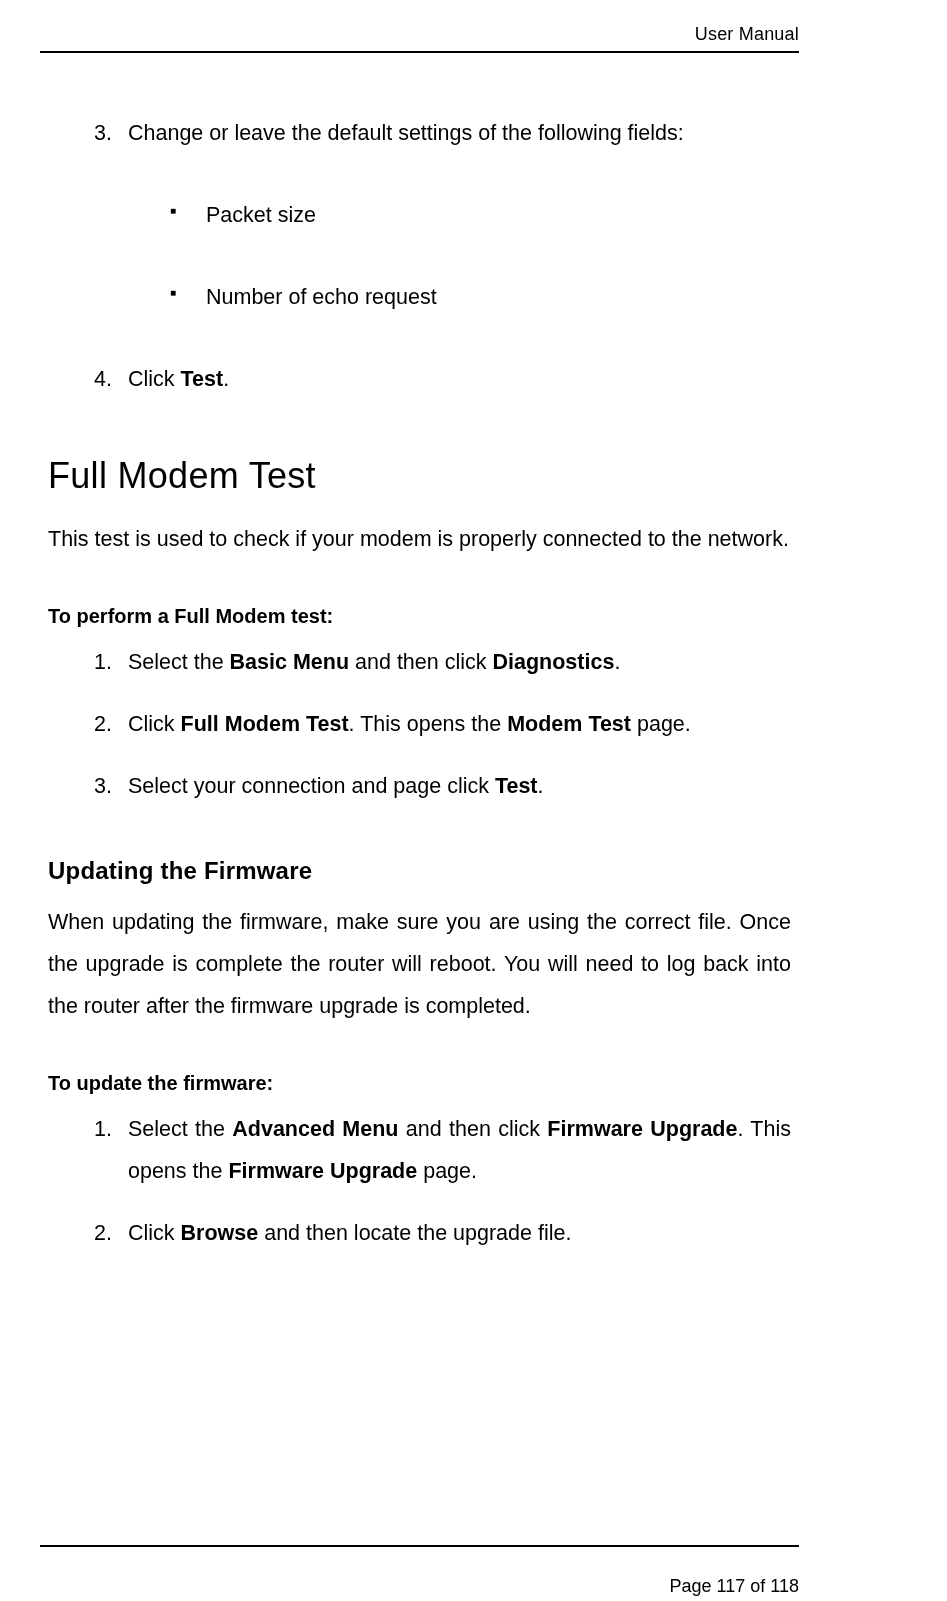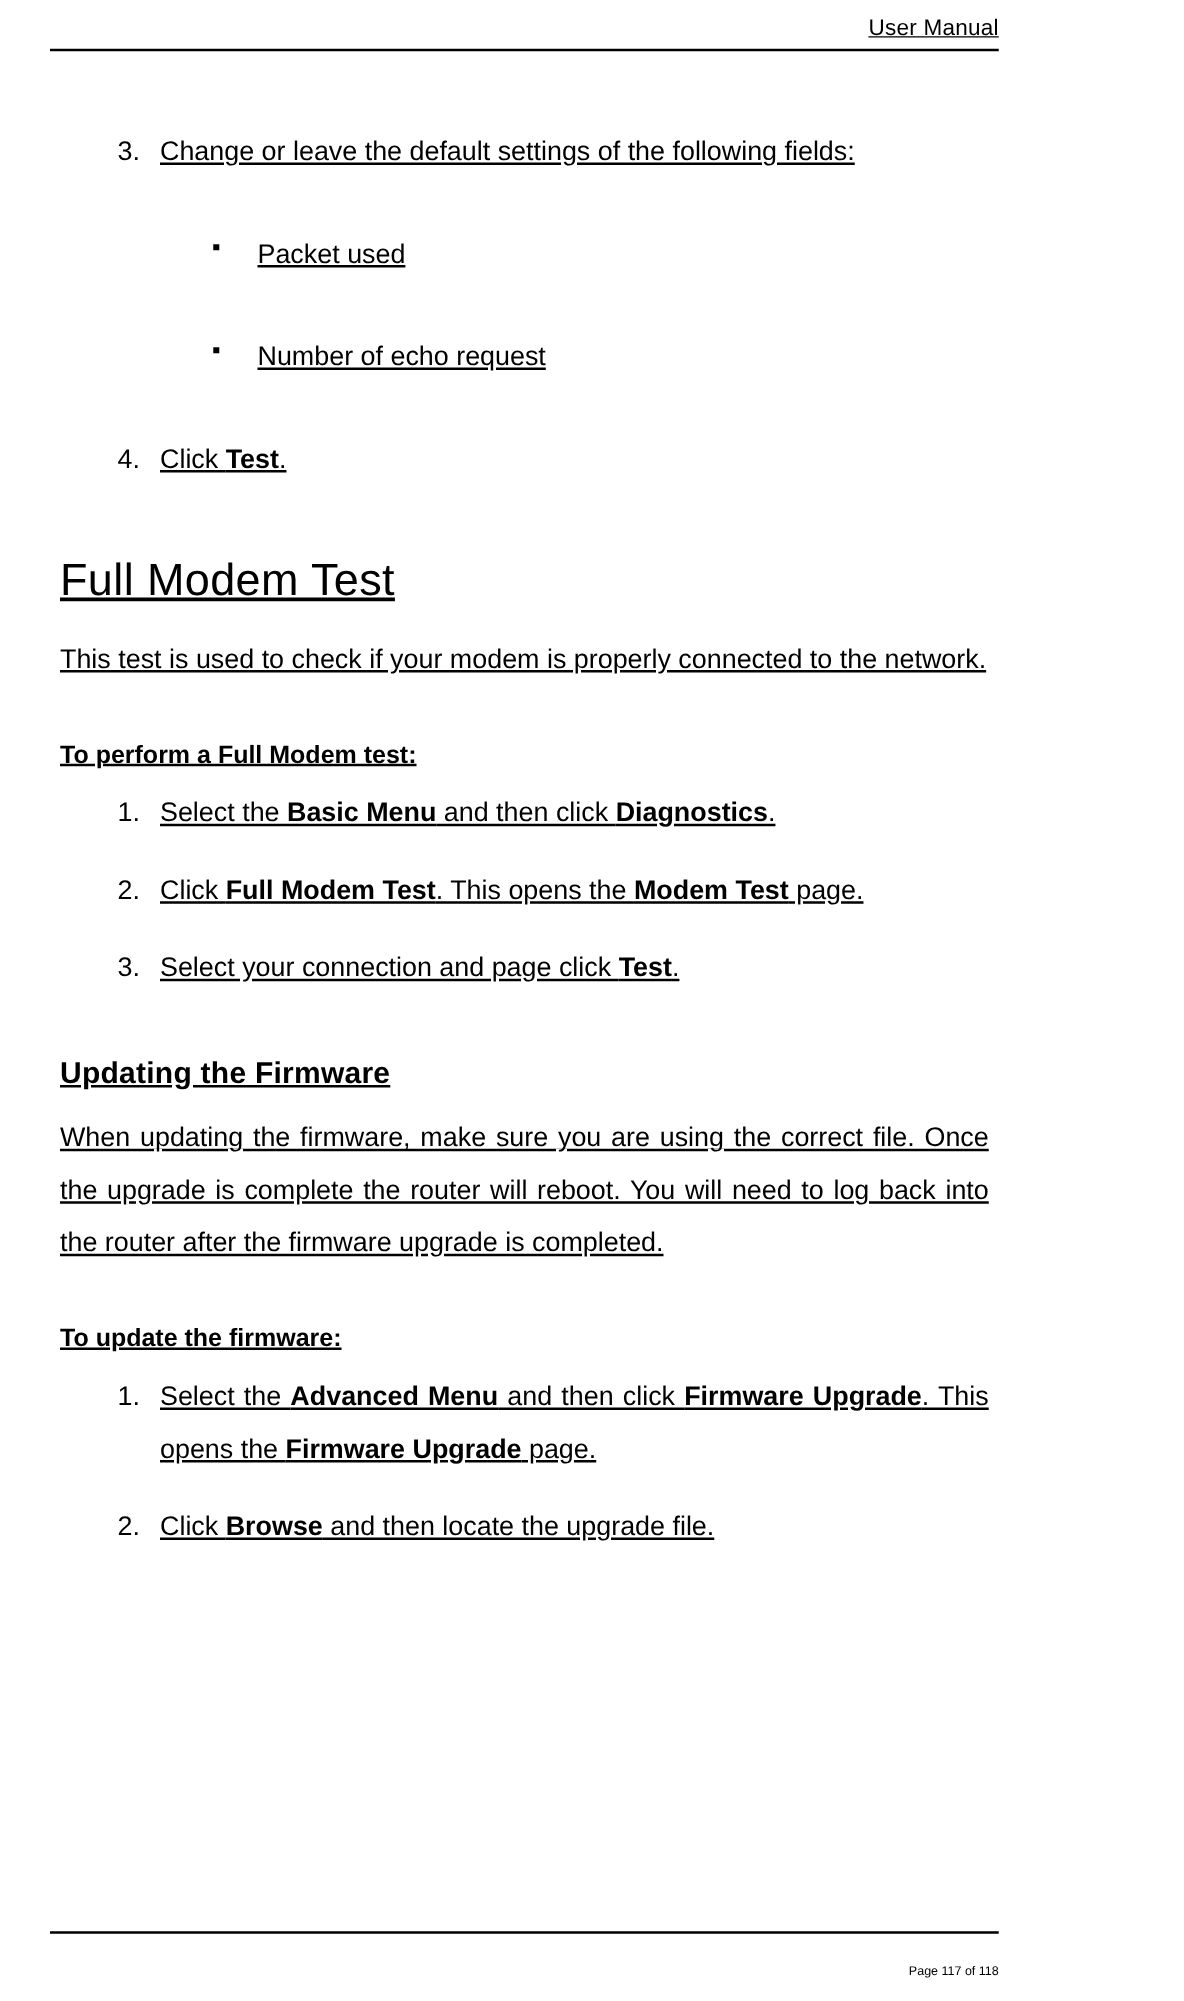--- a/index.html
+++ b/index.html
@@ -9,22 +9,21 @@
     background: #ffffff;
     width: 947px;
     font-family: "Segoe UI", "Trebuchet MS", Arial, sans-serif;
     color: #000;
   }
   .page {
     width: 839px;
     height: 1601px;
     position: relative;
     box-sizing: border-box;
-    padding: 0 40px 0 40px;
-    text-decoration: underline;
+    padding: 12px 40px 0 40px;
   }
   .header {
     text-align: right;
     font-size: 18px;
     padding-top: 12px;
     padding-bottom: 6px;
     letter-spacing: 0.2px;
   }
   .hr-top {
     border: none;
@@ -94,22 +93,22 @@
     position: absolute;
     left: 40px;
     right: 40px;
     bottom: 46px;
     border: none;
     border-top: 2px solid #000;
   }
   .footer {
     position: absolute;
     right: 40px;
-    bottom: 18px;
-    font-size: 10px;
+    bottom: 4px;
+    font-size: 18px;
     text-align: right;
   }
   ol.tight {
     list-style: decimal;
     padding-left: 70px;
     margin: 0;
   }
   ol.tight > li {
     padding-left: 10px;
     margin-bottom: 20px;
@@ -123,21 +122,21 @@
 
   <div class="header">User Manual</div>
   <hr class="hr-top">
 
   <div class="content">
 
     <ol class="top" start="3">
       <li>
         <span>Change or leave the default settings of the following fields:</span>
         <ul class="sq">
-          <li><span>Packet used</span></li>
+          <li><span>Packet size</span></li>
           <li><span>Number of echo request</span></li>
         </ul>
       </li>
       <li>
         <span>Click </span><span class="b">Test</span><span>.</span>
       </li>
     </ol>
 
     <h2 class="section">Full Modem Test</h2>
     <p class="lead">This test is used to check if your modem is properly connected to the network.</p>

